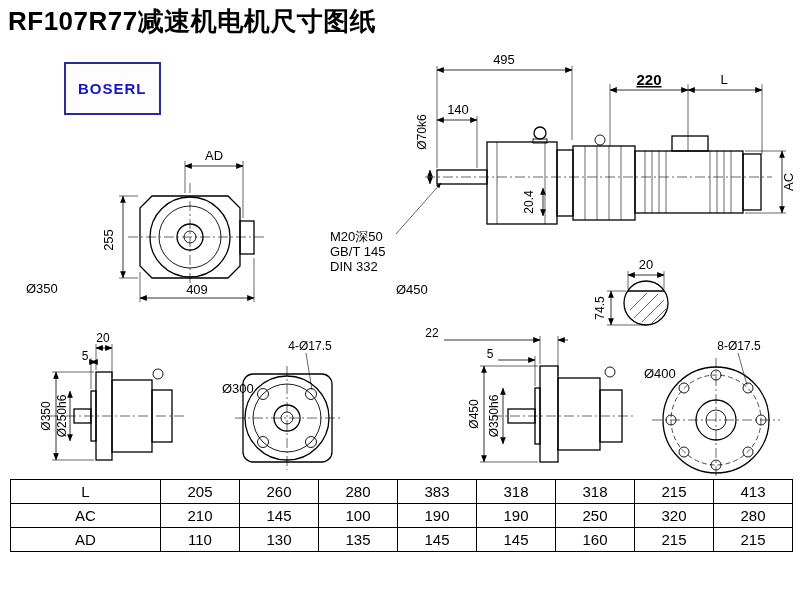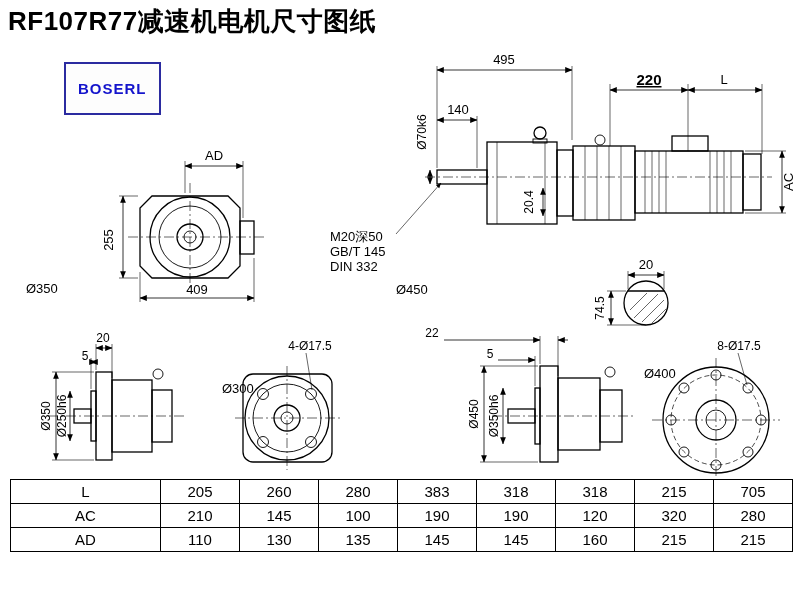--- a/index.html
+++ b/index.html
@@ -267,30 +267,30 @@
   <tbody>
   <tr>
     <td>L</td>
     <td>205</td>
     <td>260</td>
     <td>280</td>
     <td>383</td>
     <td>318</td>
     <td>318</td>
     <td>215</td>
-    <td>705</td>
+    <td>413</td>
   </tr>
   <tr>
     <td>AC</td>
     <td>210</td>
     <td>145</td>
     <td>100</td>
     <td>190</td>
     <td>190</td>
-    <td>120</td>
+    <td>250</td>
     <td>320</td>
     <td>280</td>
   </tr>
   <tr>
     <td>AD</td>
     <td>110</td>
     <td>130</td>
     <td>135</td>
     <td>145</td>
     <td>145</td>

